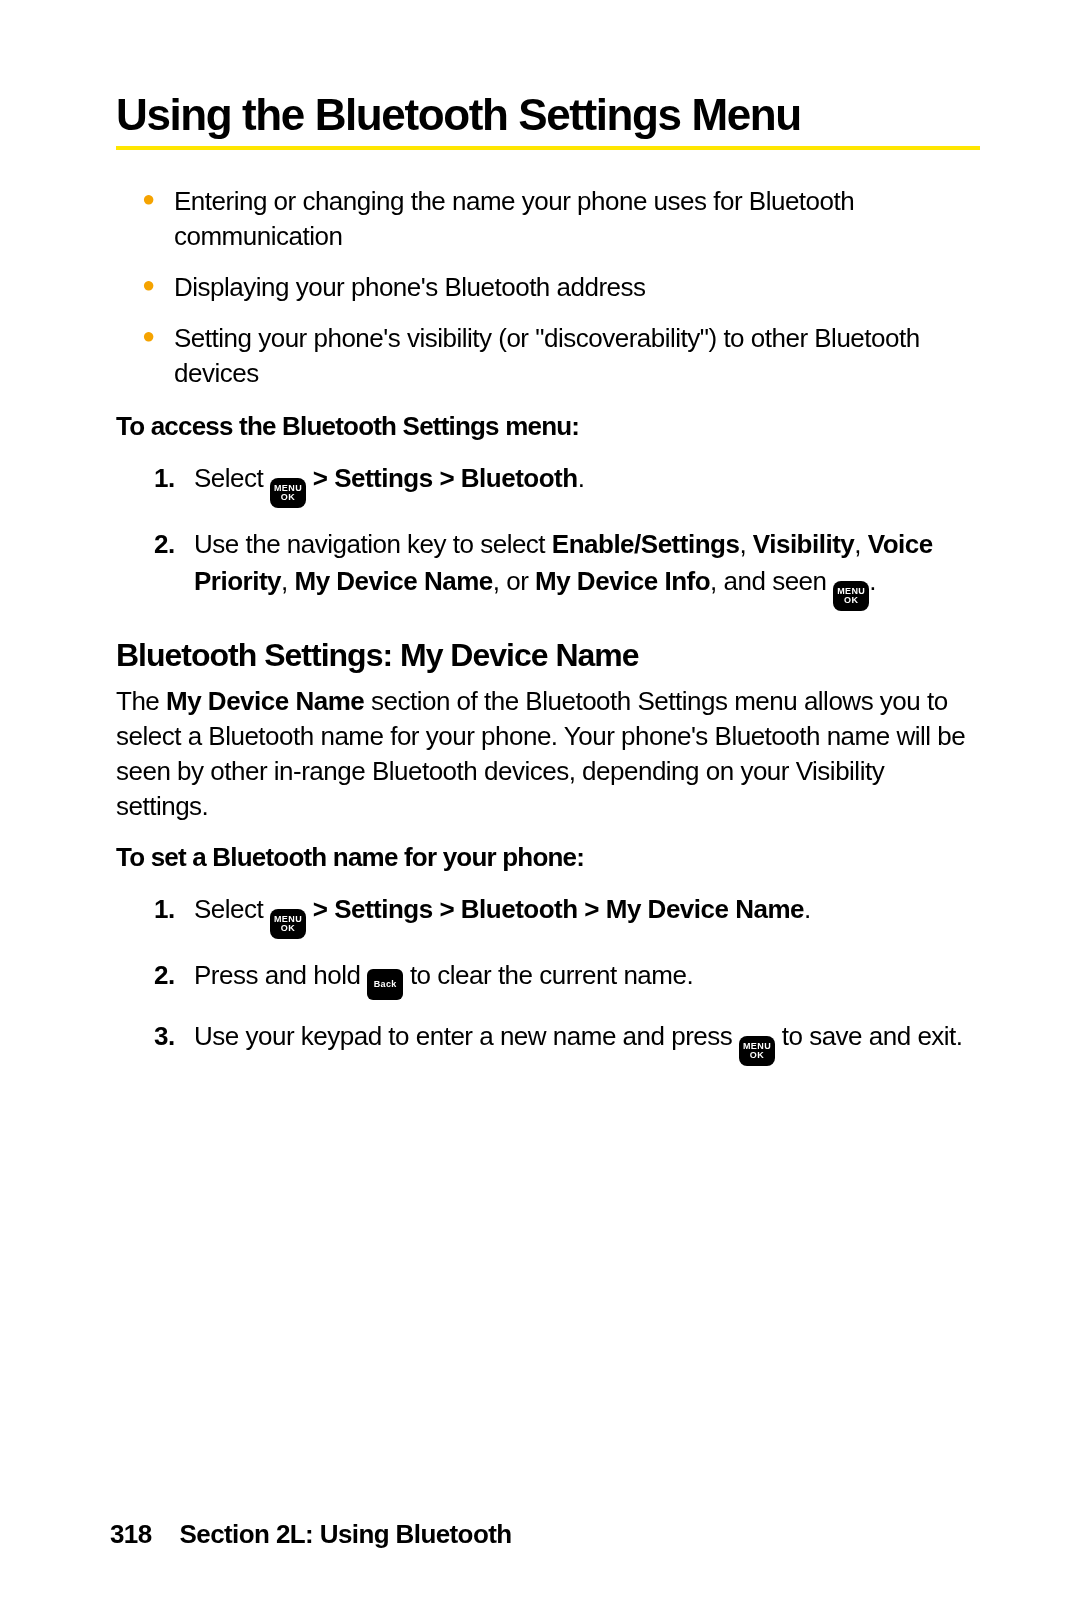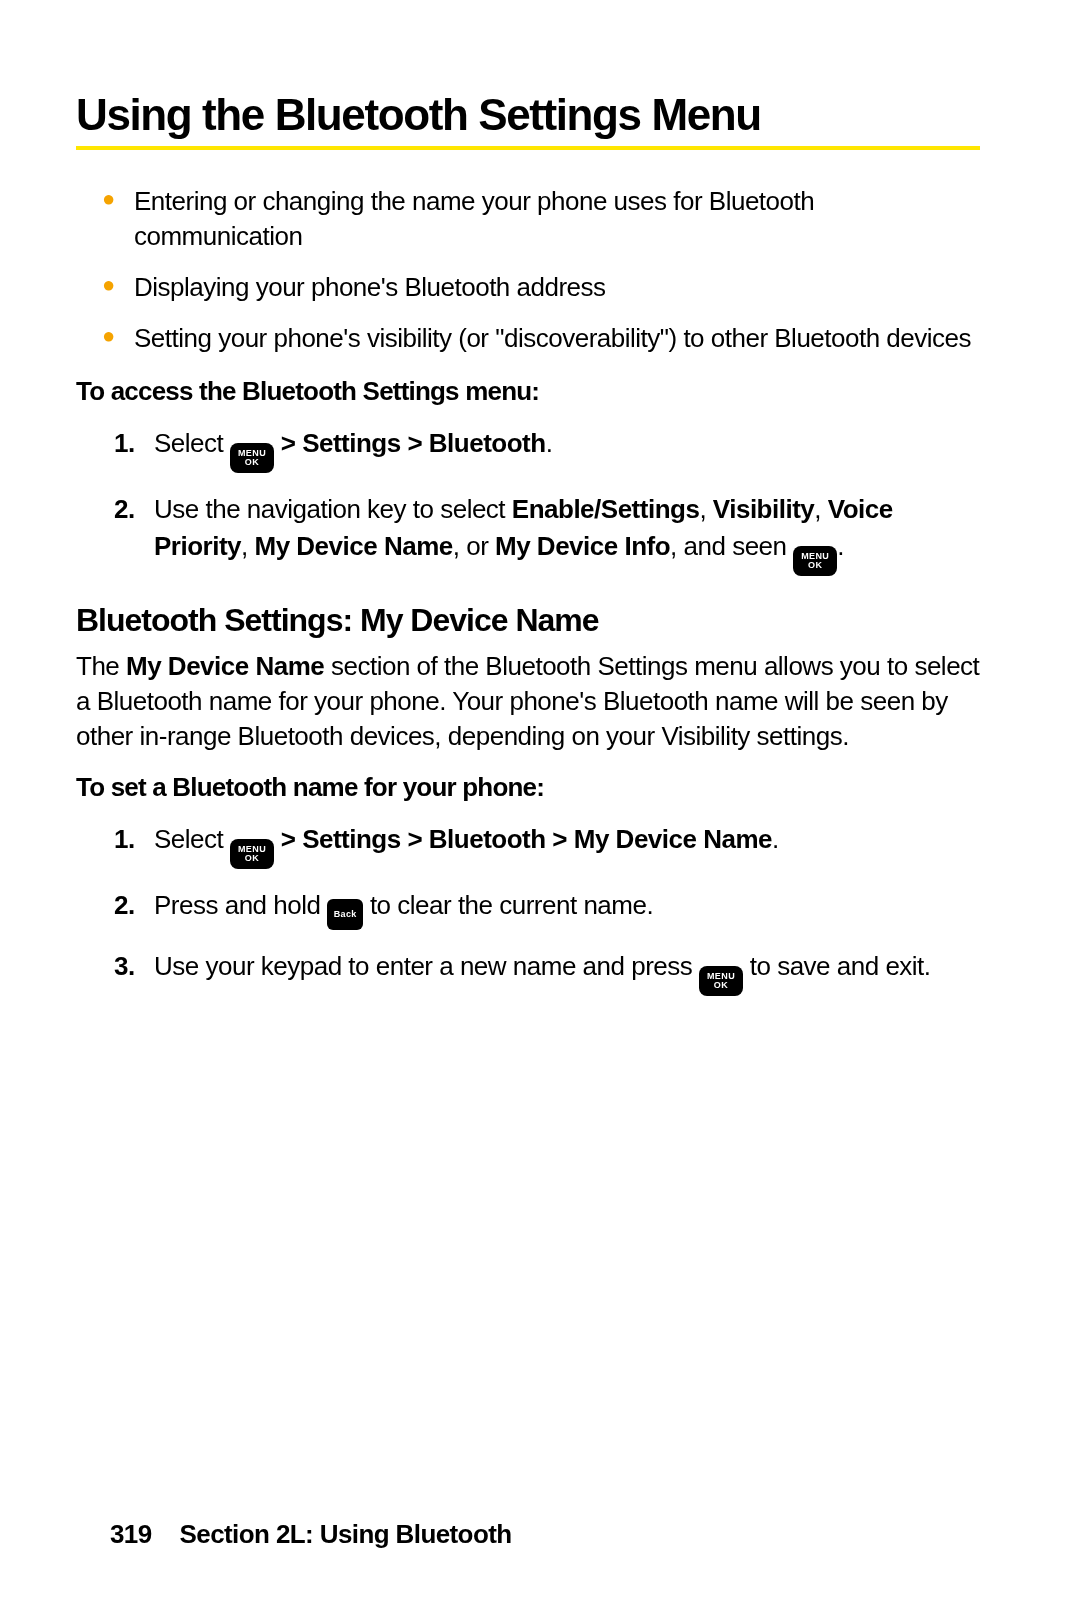--- a/index.html
+++ b/index.html
@@ -1,19 +1,19 @@
 <!DOCTYPE html>
 <html><head>
 <meta charset="utf-8">
 <style>
   html,body{margin:0;padding:0;background:#fff;}
   .page{
     width:1080px;height:1620px;
     box-sizing:border-box;
-    padding:90px 100px 60px 76px;
+    padding:90px 100px 60px 116px;
     font-family:"Myriad Pro","Segoe UI",Arial,Helvetica,sans-serif;
     color:#000;
     position:relative;
     letter-spacing:-0.3px;
   }
   h1{
     font-size:44px;
     font-weight:700;
     margin:0 0 6px 0;
     letter-spacing:-1.4px;
@@ -84,21 +84,21 @@
     letter-spacing:-1px;
   }
   .key-menu{
     display:inline-flex;
     flex-direction:column;
     align-items:center;
     justify-content:center;
     background:#000;
     color:#fff;
     border-radius:8px;
-    width:44px;height:26px;
+    width:36px;height:26px;
     font-size:9px;
     font-weight:700;
     line-height:1;
     vertical-align:-4px;
     padding:2px 0;
     letter-spacing:0.4px;
   }
   .key-menu span{display:block;}
   .key-back{
     display:inline-flex;
@@ -175,16 +175,16 @@
     </li>
     <li>
       <span>Use your keypad to enter a new name and press </span><span class="key-menu">
           <span>MENU</span>
           <span>OK</span>
         </span><span> to save and exit.</span>
     </li>
   </ol>
 
   <div class="footer">
-    <span class="pg">319</span><span>Section 2L: Using Bluetooth</span>
+    <span class="pg">318</span><span>Section 2L: Using Bluetooth</span>
   </div>
 
 </div>
 
 </body></html>

